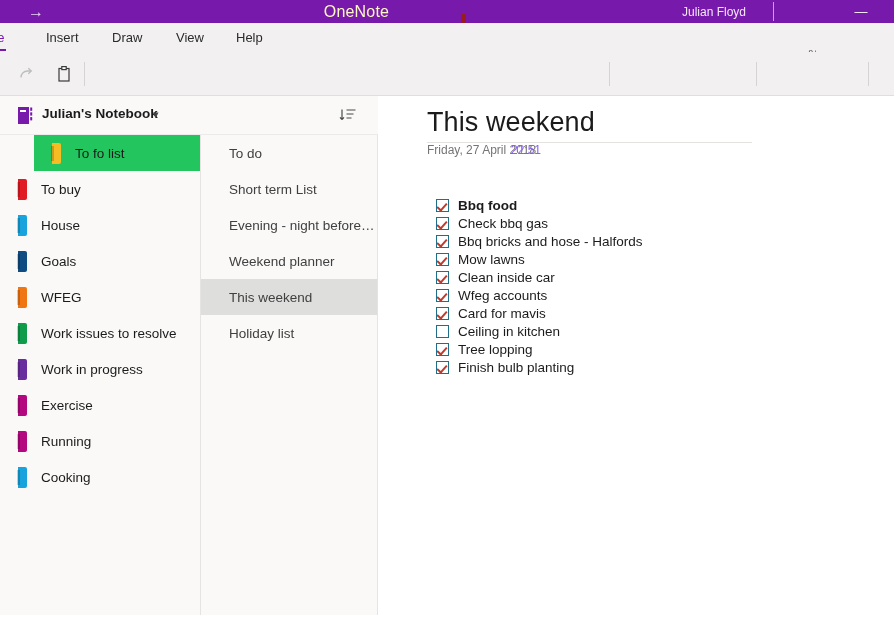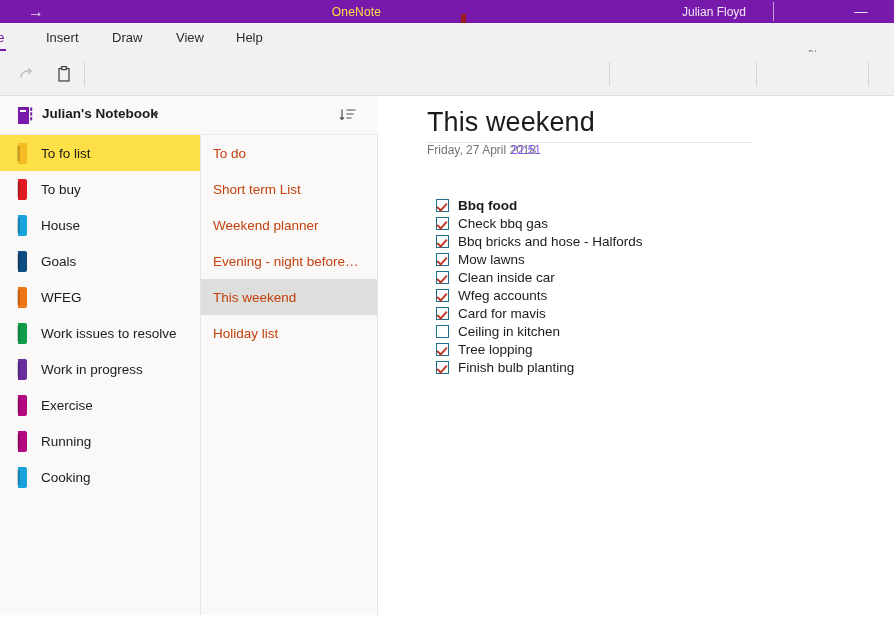--- a/index.html
+++ b/index.html
@@ -16,21 +16,21 @@
     position: absolute; left: 0; top: 0; width: 894px; height: 23px;
     background: #7719aa; color: #ffffff;
   }
   .tb-forward {
     position: absolute; left: 28px; top: 0px; height: 23px;
     display: flex; align-items: center; color: #e8d4f2; font-size: 16px;
   }
   .tb-title {
     position: absolute; left: 0; top: 0; width: 713px; height: 23px;
     display: flex; align-items: center; justify-content: center;
-    font-size: 12px; color: #fde047; letter-spacing: .2px;
+    font-size: 16px; color: #fef9c3; letter-spacing: .2px;
   }
   .tb-user {
     position: absolute; right: 148px; top: 0; height: 23px;
     display: flex; align-items: center; font-size: 12px; color: #f2e6f8;
   }
   .tb-divider {
     position: absolute; right: 120px; top: 2px; width: 1px; height: 19px;
     background: #c9a0de;
   }
   .tb-min {
@@ -131,38 +131,38 @@
 
   
   .sections {
     position: absolute; left: 0; top: 135px; width: 201px; height: 480px;
     background: #faf9f8; border-right: 1px solid #e6e4e2;
   }
   .section-item {
     position: relative; height: 36px; display: flex; align-items: center;
     font-size: 13.5px; color: #1b1b1b; padding-left: 41px;
   }
-  .section-item.selected { background: #fde047; }
+  .section-item.selected { background: #22c55e; margin-left: 34px; }
   .section-color {
     position: absolute; left: 18px; top: 8px; width: 9px; height: 21px;
     border-radius: 0 2px 2px 0;
   }
   .section-color::before {
     content:""; position:absolute; left:-1px; top:3px; width:3px; height:15px;
     background: rgba(0,0,0,.18);
   }
 
   
   .pages {
     position: absolute; left: 201px; top: 135px; width: 177px; height: 480px;
     background: #faf9f8; border-right: 1px solid #e6e4e2;
   }
   .page-item {
     height: 36px; display: flex; align-items: center;
-    font-size: 13.5px; color: #c2410c; padding-left: 12px;
+    font-size: 13.5px; color: #404040; padding-left: 28px;
     white-space: nowrap; overflow: hidden;
   }
   .page-item.selected { background: #dededd; }
 
   
   .canvas {
     position: absolute; left: 378px; top: 96px; width: 516px; height: 527px;
     background: #ffffff;
   }
   .page-title {
@@ -429,24 +429,24 @@
     </div>
 
   <div class="pages" id="pages-col">
       <div class="page-item">
         <span>To do</span>
       </div>
       <div class="page-item">
         <span>Short term List</span>
       </div>
       <div class="page-item">
+        <span>Evening - night before…</span>
+      </div>
+      <div class="page-item">
         <span>Weekend planner</span>
-      </div>
-      <div class="page-item">
-        <span>Evening - night before…</span>
       </div>
       <div class="page-item selected">
         <span>This weekend</span>
       </div>
       <div class="page-item">
         <span>Holiday list</span>
       </div>
     </div>
 
   <div class="canvas">

